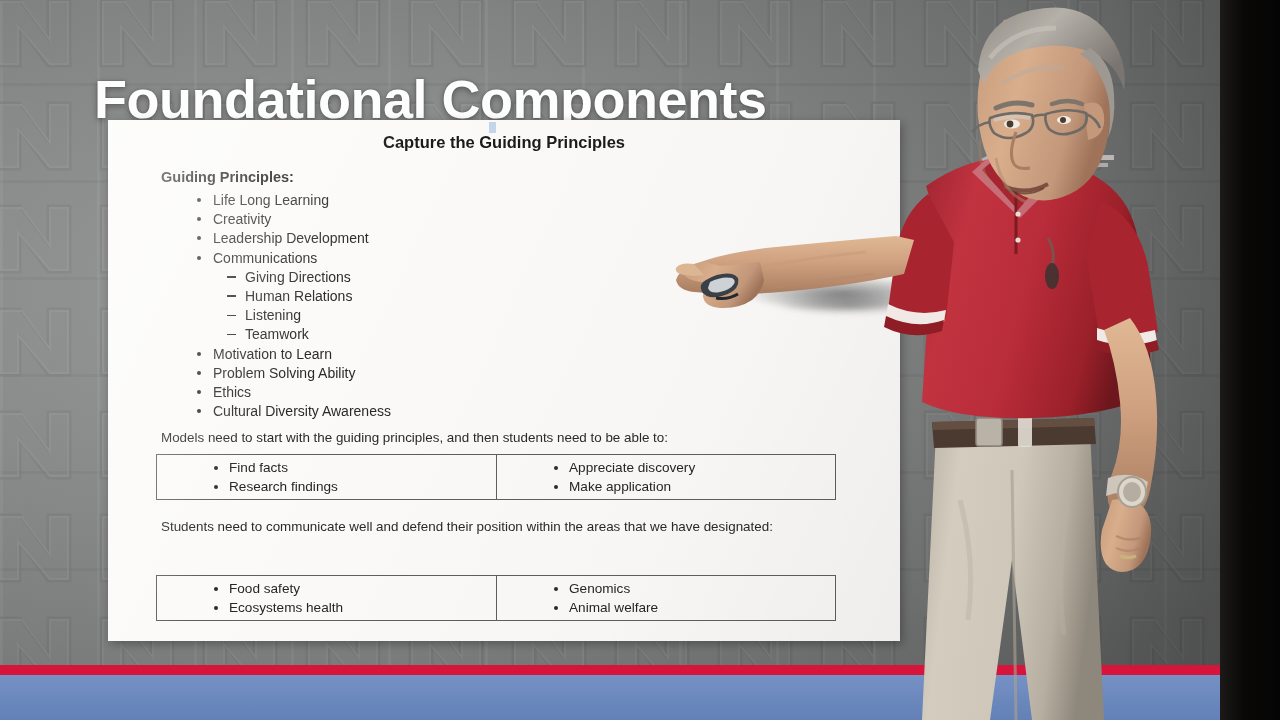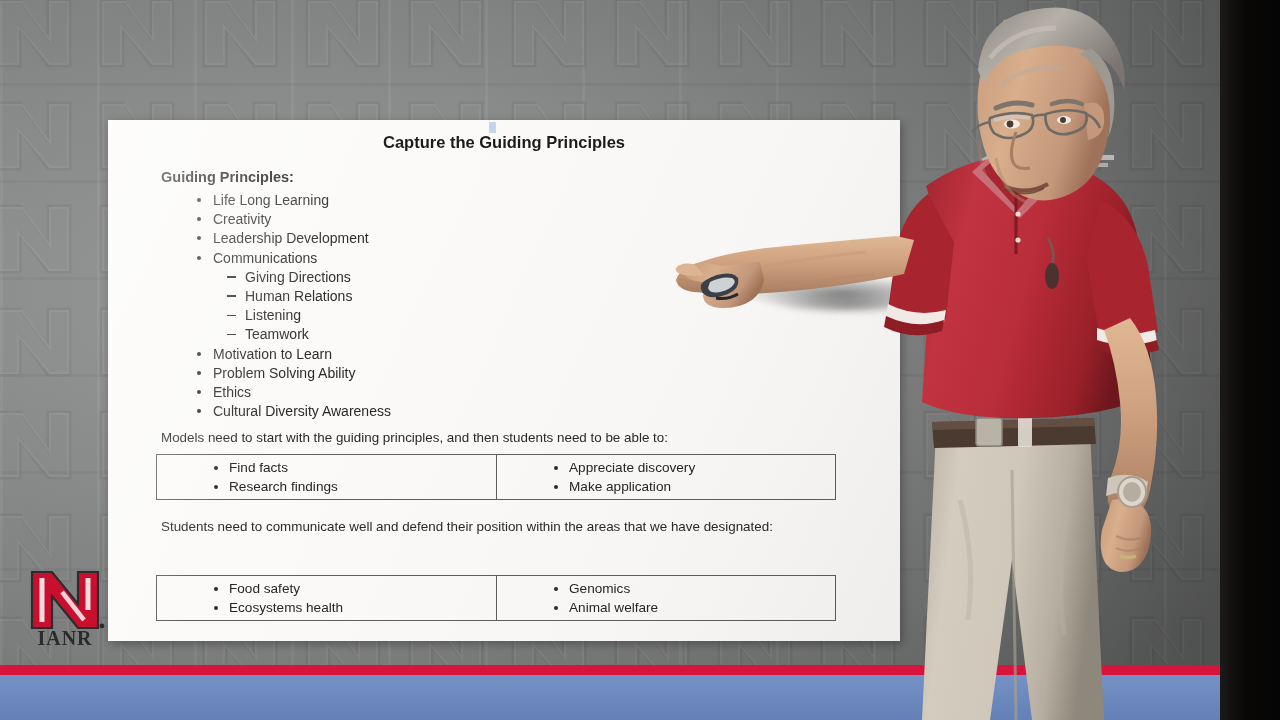--- a/index.html
+++ b/index.html
@@ -186,20 +186,21 @@
         <rect width="1232" height="668" fill="url(#npat)"></rect>
       </svg>
     </div>
     <div class="wall-shade"></div>
     <div class="wall-vign"></div>
   </div>
 
   <div class="band-red"></div>
   <div class="band-blue"></div>
 
+  <div class="deck-title">Foundational Components</div>
 
   <div class="mark mark-a"></div>
   <div class="mark mark-b"></div>
 
   <div class="slide">
 
     <div class="blue-fleck"></div>
 
     <div class="slide-heading">Capture the Guiding Principles</div>
 
@@ -252,32 +253,20 @@
           <li><span class="dot"></span><span>Animal welfare</span></li>
         </ul>
       </div>
     </div>
 
     <div class="slide-sheen"></div>
     <div class="hand-shadow"></div>
     <div class="hand-shadow2"></div>
   </div>
 
-  <div class="logo">
-    <svg viewBox="0 0 86 82" xmlns="http://www.w3.org/2000/svg">
-      <g>
-        <path d="M10 6 L10 62 L30 62 L30 30 L56 62 L76 62 L76 6 L56 6 L56 38 L30 6 Z" fill="#c8102e" stroke="#2c2c2c" stroke-width="2.2"></path>
-        <path d="M20 12 L20 56" stroke="#ffffff" stroke-width="5" opacity=".85"></path>
-        <path d="M40 26 L62 54" stroke="#ffffff" stroke-width="4.5" opacity=".8"></path>
-        <path d="M66 12 L66 44" stroke="#ffffff" stroke-width="5" opacity=".85"></path>
-        <circle cx="80" cy="60" r="2.4" fill="#2c2c2c"></circle>
-      </g>
-      <text x="43" y="79" text-anchor="middle" font-family="Liberation Serif, serif" font-size="20" font-weight="bold" letter-spacing="1" fill="#2b2b2b">IANR</text>
-    </svg>
-  </div>
 
   <div class="curtain"></div>
 
   <div id="presenter">
     <svg viewBox="0 0 620 720" xmlns="http://www.w3.org/2000/svg">
       <defs>
         <linearGradient id="polo" x1="0" y1="0" x2="1" y2="0.3">
           <stop offset="0%" stop-color="#9e2530"></stop>
           <stop offset="25%" stop-color="#c23340"></stop>
           <stop offset="55%" stop-color="#b92c39"></stop>

